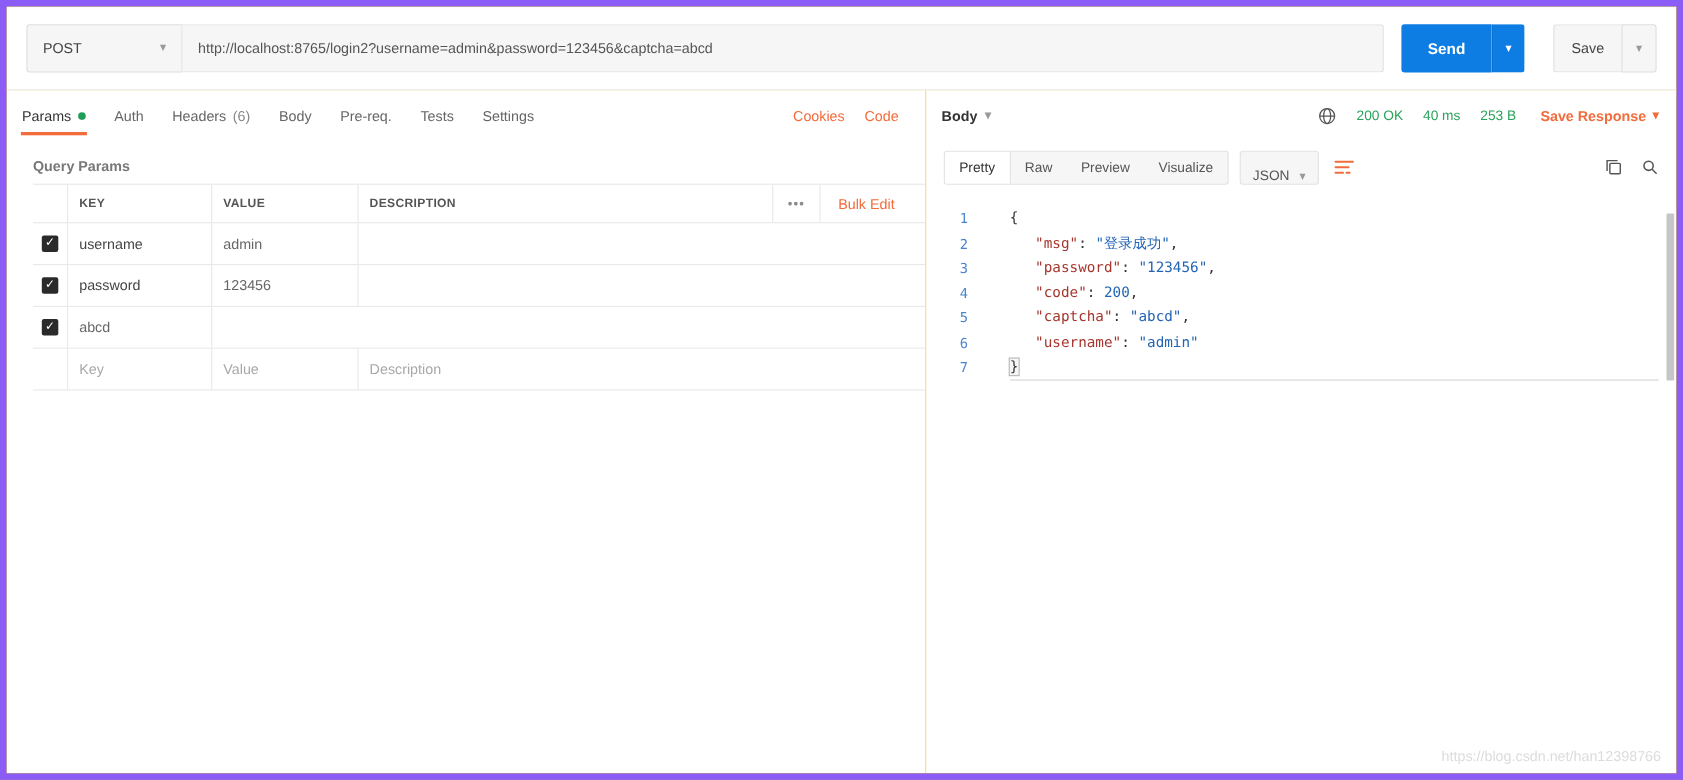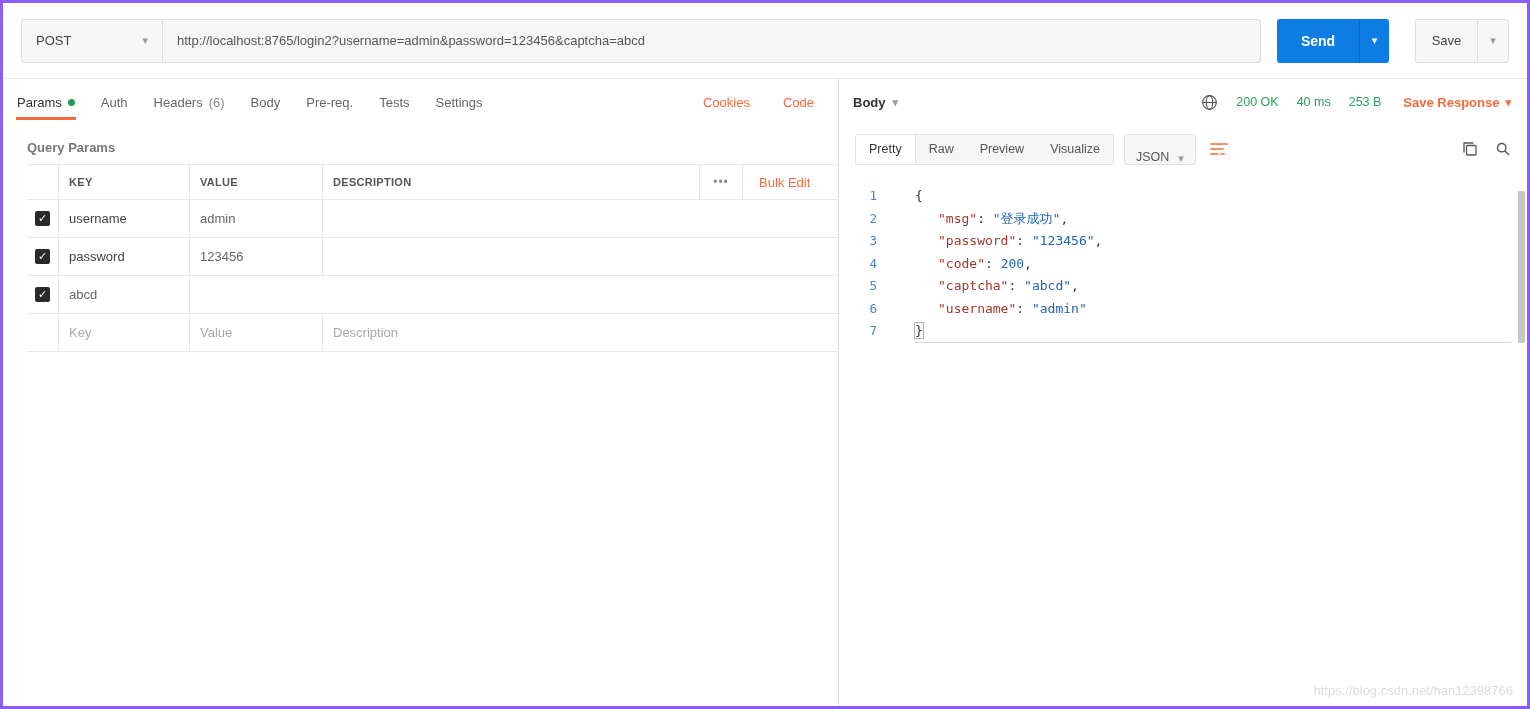--- a/index.html
+++ b/index.html
@@ -1,18 +1,18 @@
 <!DOCTYPE html>
 <html><head>
 <meta charset="utf-8">
 <style>
   * { margin:0; padding:0; box-sizing:border-box; }
   html,body { background:#fff; }
   body { font-family:"Liberation Sans", sans-serif; }
-  .app { width:1530px; height:709px; border:3px solid #8b5cf6; background:#eab308; display:flex; flex-direction:column; overflow:hidden; }
+  .app { width:1530px; height:709px; border:6px solid #8b5cf6; background:#eab308; display:flex; flex-direction:column; overflow:hidden; }
 
   
   .url-bar { flex:0 0 76px; display:flex; align-items:center; padding:0 18px; border-bottom:1px solid #ececec; background:#fff; }
   .method-select { width:142px; height:44px; background:#f6f6f6; border:1px solid #dedede; border-radius:3px 0 0 3px; display:flex; align-items:center; justify-content:space-between; padding:0 14px; cursor:pointer; flex:0 0 142px; }
   .method-label { font-size:13px; color:#444; }
   .chev { font-size:11px; color:#999; line-height:1; }
   .url-input { flex:1; height:44px; background:#f6f6f6; border:1px solid #dedede; border-left:none; border-radius:0 3px 3px 0; padding:0 14px; font-size:13px; color:#555; font-family:"Liberation Sans", sans-serif; outline:none; }
   .send-group { display:flex; margin-left:16px; }
   .send-btn { height:44px; width:82px; background:#0d7de3; color:#fff; border:none; border-radius:3px 0 0 3px; font-size:14px; font-weight:700; cursor:pointer; font-family:"Liberation Sans", sans-serif; }
   .send-caret { height:44px; width:30px; background:#0d7de3; border:none; border-left:1px solid rgba(0,0,0,0.18); border-radius:0 3px 3px 0; color:#fff; font-size:11px; cursor:pointer; }
@@ -25,21 +25,21 @@
   .left-panel { flex:0 0 836px; width:836px; border-right:1px solid #dddddd; display:flex; flex-direction:column; background:#fff; }
   .right-panel { flex:1; position:relative; display:flex; flex-direction:column; background:#fff; }
 
   
   .req-tabs { height:46px; display:flex; align-items:center; padding:0 14px; }
   .req-tab { font-size:13px; color:#666; margin-right:26px; height:46px; display:flex; align-items:center; gap:6px; cursor:pointer; position:relative; white-space:nowrap; }
   .req-tab.active { color:#333; }
   .req-tab.active::after { content:""; position:absolute; left:-1px; right:-1px; bottom:5px; height:3px; background:#f26b3a; }
   .tab-dot { width:7px; height:7px; border-radius:50%; background:#1e9e58; display:inline-block; }
   .tab-count { color:#888; }
-  .req-links { margin-left:auto; display:flex; gap:33px; padding-right:10px; }
+  .req-links { margin-left:auto; display:flex; gap:18px; padding-right:10px; }
   .req-link { color:#f26b3a; font-size:13px; cursor:pointer; }
 
   
   .qp-title { padding:15px 0 9px 24px; color:#777; font-size:13px; font-weight:700; }
   .qp-table { margin-left:24px; border-top:1px solid #e8e8e8; }
   .qp-header { display:grid; grid-template-columns:32px 131px 133px 377px 43px 1fr; height:35px; border-bottom:1px solid #e8e8e8; }
   .qp-header .hcell { display:flex; align-items:center; padding-left:10px; border-right:1px solid #e8e8e8; font-size:11px; font-weight:700; color:#555; letter-spacing:0.3px; }
   .qp-header .hcell.cb { padding-left:0; }
   .qp-header .more-cell { display:flex; align-items:center; justify-content:center; border-right:1px solid #e8e8e8; color:#8a8a8a; font-size:12px; cursor:pointer; letter-spacing:1px; }
   .qp-header .bulk-cell { display:flex; align-items:center; padding-left:16px; color:#f26b3a; font-size:13px; font-weight:400; cursor:pointer; }

